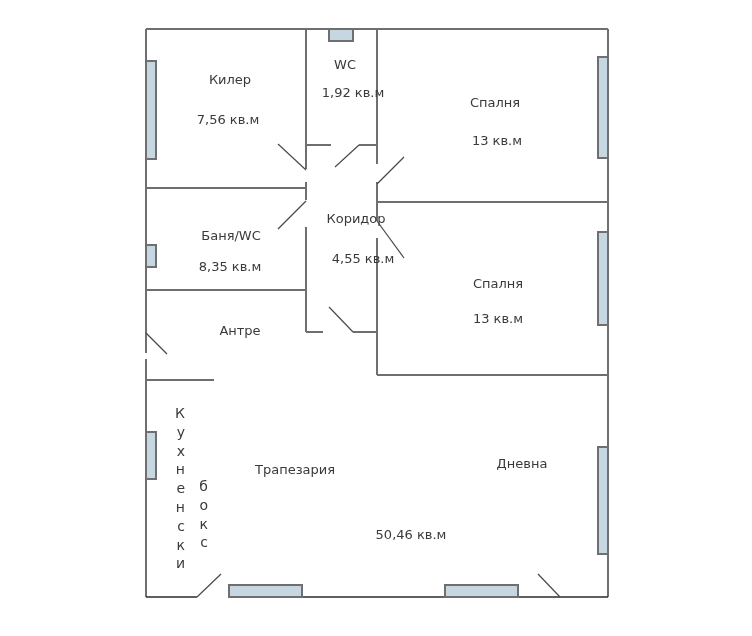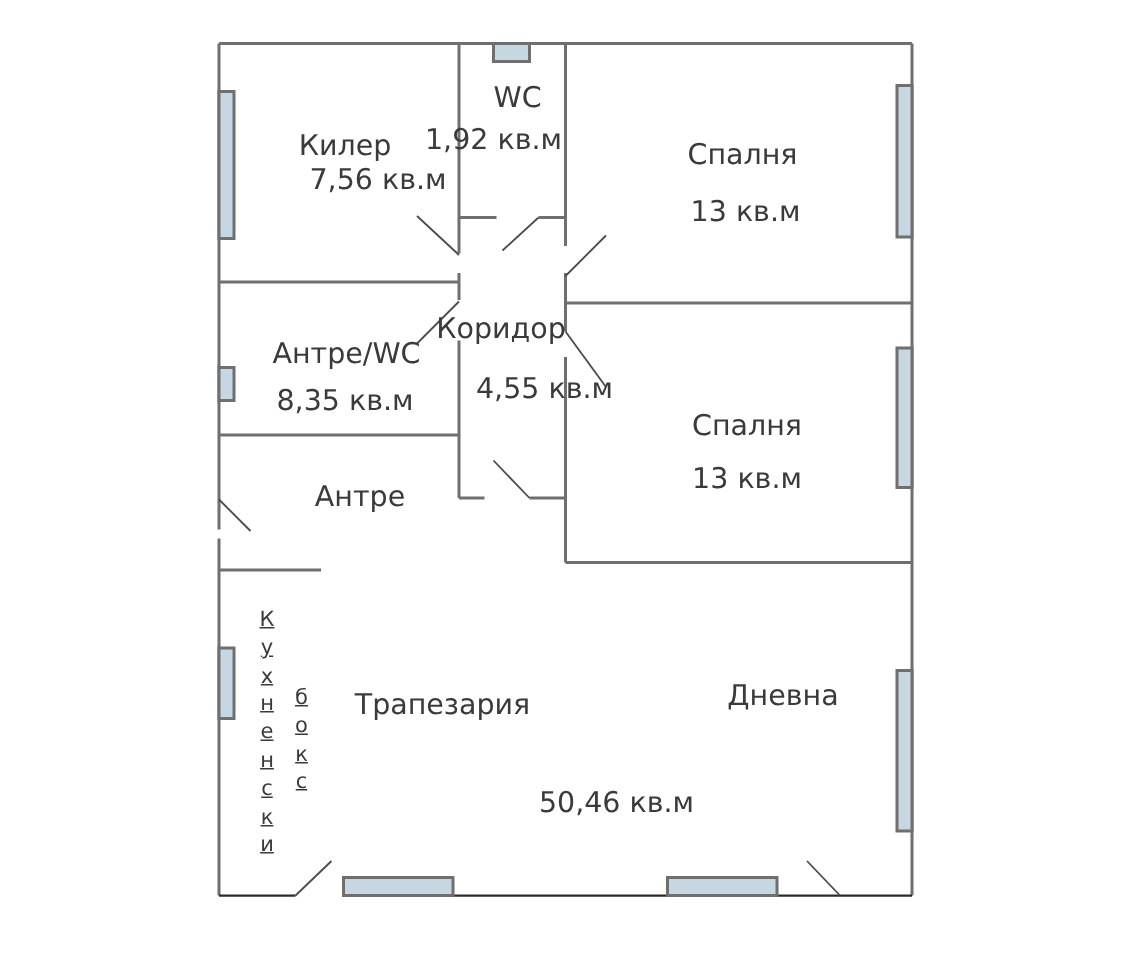--- a/index.html
+++ b/index.html
@@ -2,22 +2,22 @@
 <html><head>
 <meta charset="utf-8">
 <style>
   html, body { margin: 0; padding: 0; background: #ffffff; }
   body { width: 752px; height: 636px; overflow: hidden; position: relative; font-family: "DejaVu Sans", sans-serif; }
   svg { position: absolute; left: 0; top: 0; }
   .wall { stroke: #6f6f6f; stroke-width: 2; fill: none; }
   .wall-dark { stroke: #2a2a2a; stroke-width: 1.5; fill: none; }
   .door { stroke: #4a4a4a; stroke-width: 1.2; fill: none; }
   .win { fill: #c7d7e1; stroke: #6f6f6f; stroke-width: 2; }
-  .lbl { position: absolute; font-size: 19px; color: #3a3a3a; white-space: nowrap; transform: translateX(-50%); line-height: 16px; }
-  .vlbl { position: absolute; font-size: 14px; color: #3a3a3a; width: 14px; text-align: center; line-height: 18.8px; word-break: break-all; text-decoration: underline; }
+  .lbl { position: absolute; font-size: 13px; color: #3a3a3a; white-space: nowrap; transform: translateX(-50%); line-height: 16px; }
+  .vlbl { position: absolute; font-size: 14px; color: #3a3a3a; width: 14px; text-align: right; line-height: 18.8px; word-break: break-all; }
 </style>
 </head>
 <body>
 
 <svg width="752" height="636" viewBox="0 0 752 636">
 
   <line class="wall" x1="146" y1="29" x2="608" y2="29"></line>
   <line class="wall" x1="146" y1="29" x2="146" y2="353"></line>
   <line class="wall" x1="146" y1="359" x2="146" y2="597"></line>
   <line class="wall" x1="608" y1="29" x2="608" y2="597"></line>
@@ -55,39 +55,39 @@
   <rect class="win" x="146" y="61" width="10" height="98"></rect>
   <rect class="win" x="598" y="57" width="10" height="101"></rect>
   <rect class="win" x="146" y="245" width="10" height="22"></rect>
   <rect class="win" x="598" y="232" width="10" height="93"></rect>
   <rect class="win" x="146" y="432" width="10" height="47"></rect>
   <rect class="win" x="598" y="447" width="10" height="107"></rect>
   <rect class="win" x="229" y="585" width="73" height="12"></rect>
   <rect class="win" x="445" y="585" width="73" height="12"></rect>
 </svg>
 
-<div class="lbl" style="left:230px; top:89px;text-align:right;">Килер</div>
-<div class="lbl" style="left:228px; top:112px;margin-left:24px;">7,56 кв.м</div>
+<div class="lbl" style="left:230px; top:72px;text-align:right;">Килер</div>
+<div class="lbl" style="left:228px; top:112px;">7,56 кв.м</div>
 
 <div class="lbl" style="left:345px; top:57px;">WC</div>
-<div class="lbl" style="left:329px; top:85px;text-align:right;">1,92 кв.м</div>
+<div class="lbl" style="left:353px; top:85px;text-align:right;">1,92 кв.м</div>
 
 <div class="lbl" style="left:495px; top:95px;">Спалня</div>
 <div class="lbl" style="left:497px; top:133px;">13 кв.м</div>
 
-<div class="lbl" style="left:231px; top:228px;">Антре/WC</div>
+<div class="lbl" style="left:231px; top:228px;">Баня/WC</div>
 <div class="lbl" style="left:230px; top:259px;">8,35 кв.м</div>
 
-<div class="lbl" style="left:334px; top:211px;">Коридор</div>
+<div class="lbl" style="left:356px; top:211px;">Коридор</div>
 <div class="lbl" style="left:342px; top:251px;margin-left:21px;">4,55 кв.м</div>
 
 <div class="lbl" style="left:498px; top:276px;">Спалня</div>
 <div class="lbl" style="left:498px; top:311px;">13 кв.м</div>
 
 <div class="lbl" style="left:240px; top:323px;">Антре</div>
 
 <div class="vlbl" style="left:171px; top:404px;">Кухненски</div>
-<div class="vlbl" style="left:194px; top:456px;">бокс</div>
+<div class="vlbl" style="left:194px; top:477px;">бокс</div>
 
 <div class="lbl" style="left:295px; top:462px;">Трапезария</div>
 <div class="lbl" style="left:411px; top:527px;">50,46 кв.м</div>
 
 <div class="lbl" style="left:522px; top:456px;">Дневна</div>
 
 </body></html>

